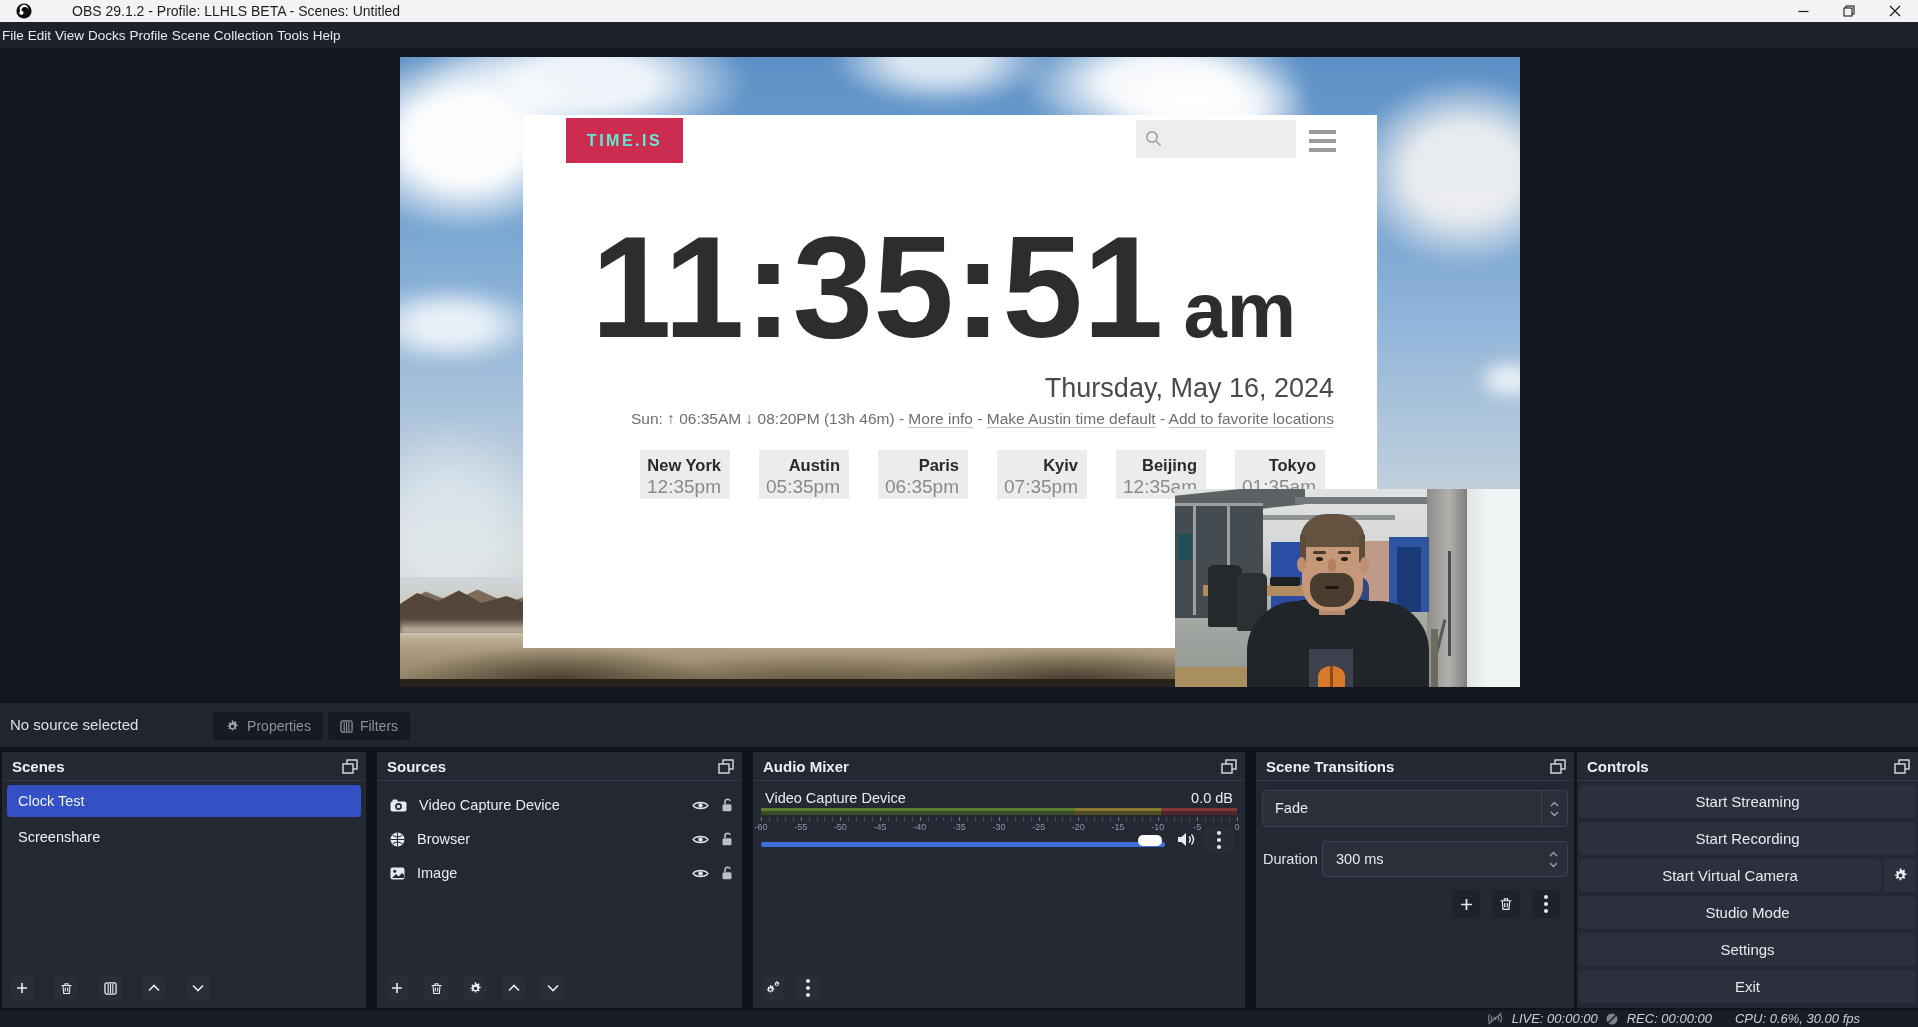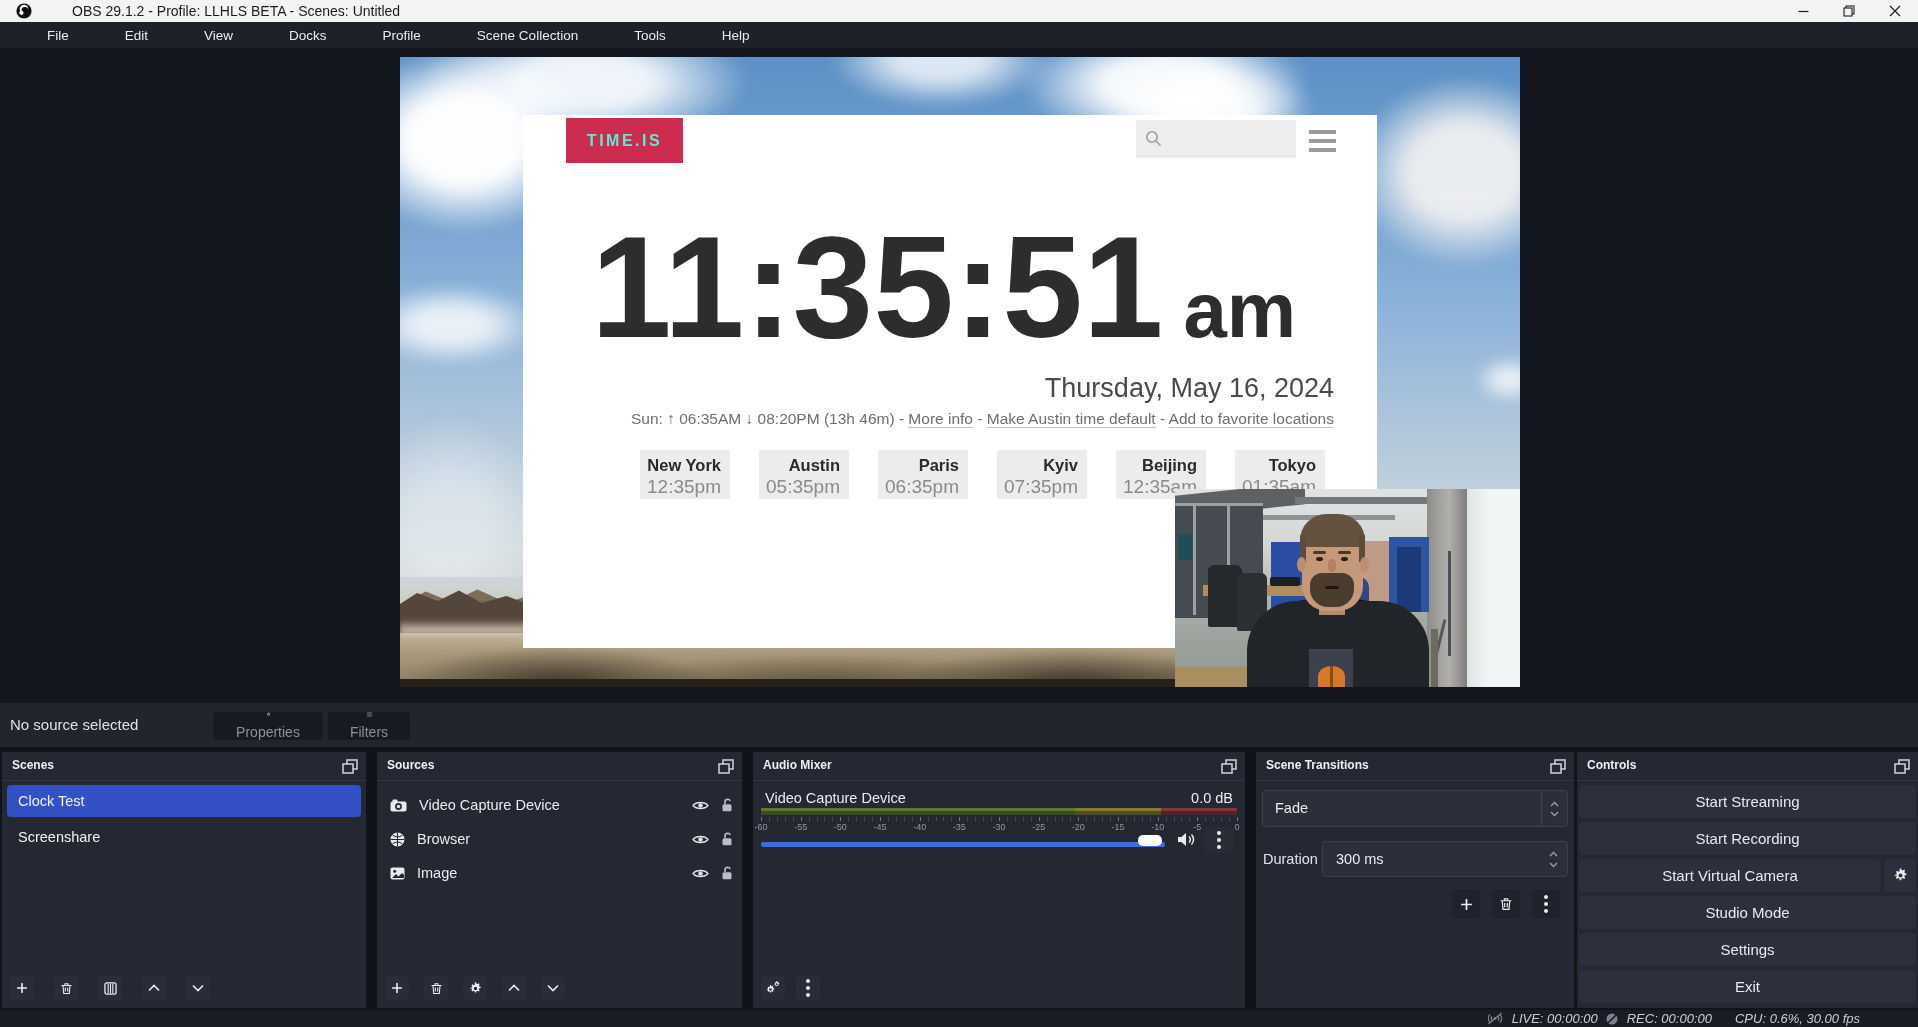--- a/index.html
+++ b/index.html
@@ -7,21 +7,21 @@
 
 
 .titlebar { position:absolute; left:0; top:0; width:1918px; height:22px; background:#f2f3f4; color:#1c1c1c; font-size:14px; }
 .obs-logo { position:absolute; left:16px; top:3px; width:16px; height:16px; }
 .win-title { position:absolute; left:72px; top:3px; }
 .win-controls { position:absolute; right:0; top:0; height:22px; display:flex; }
 .win-btn { width:46px; height:22px; display:flex; align-items:center; justify-content:center; color:#1c1c1c; }
 
 
 .menubar { position:absolute; left:0; top:22px; width:1918px; height:26px; background:#1d212a; display:flex; align-items:center; color:#e9ebf0; font-size:13.5px; }
-.menu-item { padding:0 9px;margin-left:38px; }
+.menu-item { padding:0 2px; }
 
 
 .preview-zone { position:absolute; left:0; top:48px; width:1918px; height:655px; background:#13161e; }
 .canvas { position:absolute; left:400px; top:9px; width:1120px; height:630px; overflow:hidden;
   background:linear-gradient(180deg,#5c90c6 0%,#6d9dce 18%,#8db3d9 40%,#b5c9dc 62%,#cfd8da 78%,#d5d8d4 92%,#d5d6d0 100%); }
 .cloud { position:absolute; filter:blur(7px); }
 .c1 { left:-60px; top:-10px; width:250px; height:185px; background:radial-gradient(closest-side, rgba(255,255,255,.98) 48%, rgba(255,255,255,0)); }
 .c2 { left:20px; top:-40px; width:330px; height:130px; background:radial-gradient(closest-side, rgba(255,255,255,.9) 40%, rgba(255,255,255,0)); }
 .c3 { left:430px; top:-45px; width:220px; height:95px; background:radial-gradient(closest-side, rgba(255,255,255,.78) 40%, rgba(255,255,255,0)); }
 .c4 { left:620px; top:-35px; width:290px; height:125px; background:radial-gradient(closest-side, rgba(255,255,255,.95) 42%, rgba(255,255,255,0)); }
@@ -110,34 +110,34 @@
 .browR { left:163px; top:62px; width:13px; height:3px; background:#4a3a28; border-radius:2px; }
 .eyeL { left:141px; top:68px; width:7px; height:4px; background:#241c12; border-radius:50%; }
 .eyeR { left:166px; top:68px; width:7px; height:4px; background:#241c12; border-radius:50%; }
 .nose { left:153px; top:70px; width:8px; height:13px; background:#b5805f; border-radius:40%; }
 .beard { left:135px; top:84px; width:44px; height:34px; background:#4a3c2e; border-radius:12px 12px 18px 18px; }
 .mouth { left:150px; top:97px; width:14px; height:3px; background:#1f1812; border-radius:2px; }
 
 
 .src-toolbar { position:absolute; left:0; top:703px; width:1918px; height:44px; background:#21252e; color:#dde1e7; }
 .src-status { position:absolute; left:10px; top:13px; font-size:15px; }
-.tb-btn { position:absolute; top:9px; height:28px; background:#161a21; border-radius:4px; color:#8b919d; font-size:14px; display:flex; align-items:center; justify-content:center; gap:7px;flex-direction:column; }
+.tb-btn { position:absolute; top:9px; height:28px; background:#161a21; border-radius:4px; color:#8b919d; font-size:14px; display:flex; align-items:center; justify-content:center; gap:7px; }
 .btn-props { left:213px; width:110px; }
 .btn-filters { left:328px; width:82px; }
 
 
 .docks { position:absolute; left:0; top:747px; width:1918px; height:263px; background:#101319; }
 .panel { position:absolute; top:5px; height:256px; background:#232833; }
 .p-scenes { left:2px; width:364px; }
 .p-sources { left:377px; width:365px; }
 .p-mixer { left:753px; width:492px; }
 .p-trans { left:1256px; width:318px; }
 .p-controls { left:1577px; width:341px; }
 .panel-header { position:absolute; left:0; top:0; right:0; height:29px; border-bottom:1px solid #323845; }
-.panel-title { position:absolute; left:10px; top:6px; font-size:12px; font-weight:bold; color:#edeff3; }
+.panel-title { position:absolute; left:10px; top:6px; font-size:15px; font-weight:bold; color:#edeff3; }
 .popout { position:absolute; right:8px; top:7px; }
 .panel-toolbar { position:absolute; left:8px; bottom:8px; display:flex; }
 .icon-btn { width:24px; height:24px; background:#282d38; border-radius:4px; display:flex; align-items:center; justify-content:center; color:#e8ebef; }
 .gap20 > .icon-btn { margin-right:20px; }
 .gap15 > .icon-btn { margin-right:15px; }
 .scene-item { position:absolute; left:5px; right:5px; height:32px; border-radius:4px; color:#f0f2f5; font-size:14.5px; display:flex; align-items:center; padding-left:11px; }
 .scene-sel { background:#3351c4; }
 .src-row { position:absolute; left:0; right:0; height:34px; display:flex; align-items:center; padding-left:13px; color:#e8ebef; font-size:14.5px; }
 .src-label { margin-left:12px; }
 .row-icons { position:absolute; right:9px; display:flex; gap:12px; align-items:center; }

